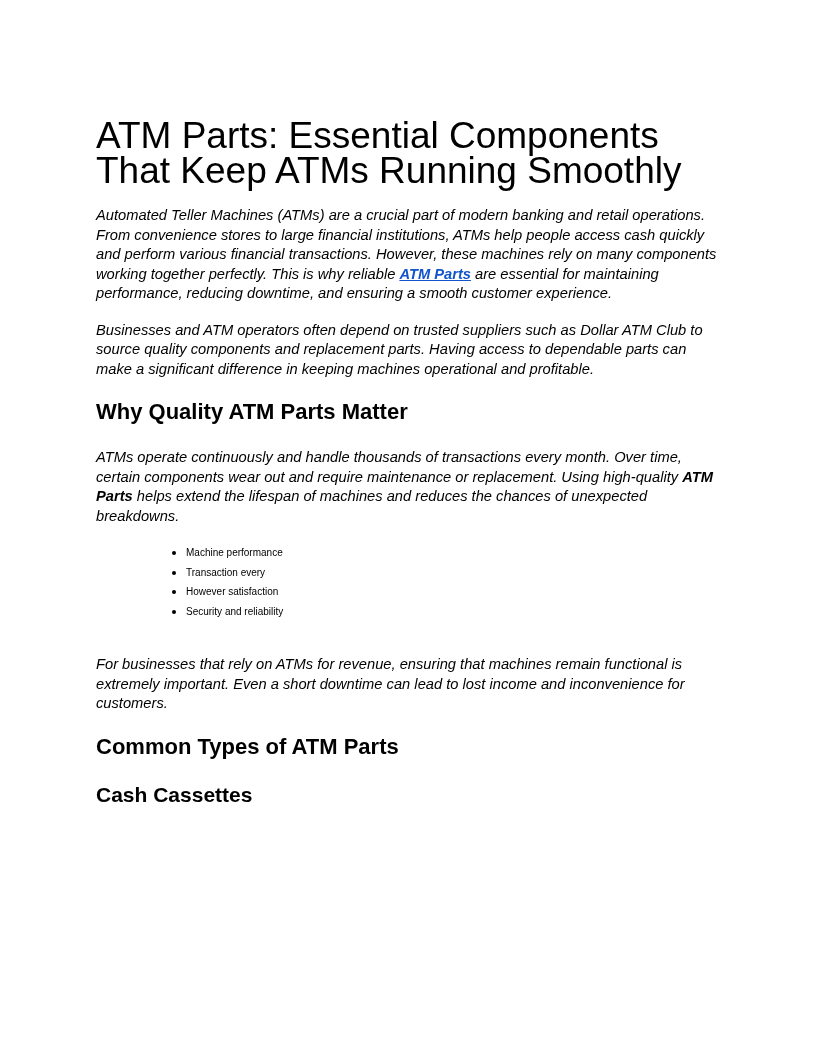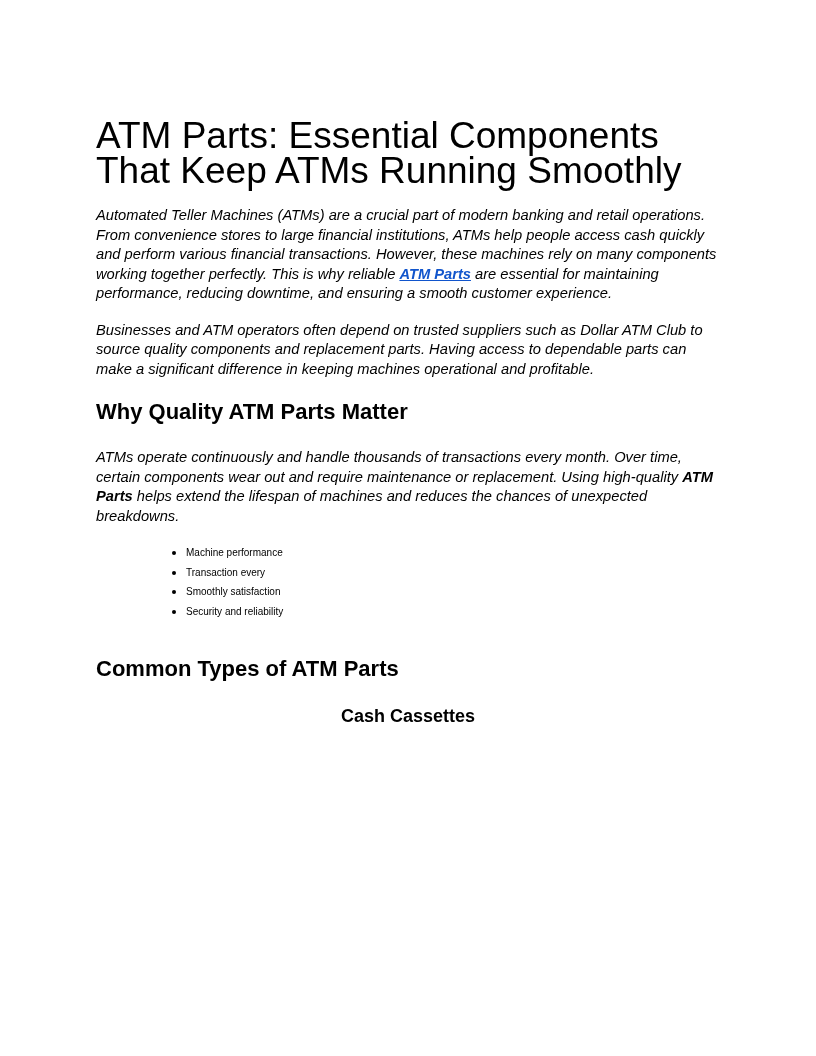--- a/index.html
+++ b/index.html
@@ -26,26 +26,25 @@
     color: #000000;
   }
   .h2 {
     font-size: 22px;
     line-height: 28px;
     font-weight: 700;
     margin: 19px 0 22px 0;
     color: #000000;
   }
   .h3 {
-    font-size: 18px;
+    font-size: 21px;
     line-height: 23px;
     font-weight: 700;
     margin: 17px 0 22px 0;
     color: #000000;
-    text-align: center;
   }
   p {
     font-size: 14.7px;
     line-height: 19.5px;
     margin: 10px 0 17px 0;
     color: #000000;
     font-style: italic;
   }
   ul.benefits {
     margin: 0 0 34px 0;
@@ -83,23 +82,24 @@
   <p>Businesses and ATM operators often depend on trusted suppliers such as Dollar ATM Club to source quality components and replacement parts. Having access to dependable parts can make a significant difference in keeping machines operational and profitable.</p>
 
   <h2 class="h2">Why Quality ATM Parts Matter</h2>
 
   <p><span>ATMs operate continuously and handle thousands of transactions every month. Over time, certain components wear out and require maintenance or replacement. Using high-quality </span><strong>ATM Parts</strong><span> helps extend the lifespan of machines and reduces the chances of unexpected breakdowns.</span></p>
 
 
   <ul class="benefits">
     <li>Machine performance</li>
     <li>Transaction every</li>
-    <li>Smoothly satisfaction</li>
+    <li>However satisfaction</li>
     <li>Security and reliability</li>
   </ul>
 
+  <p>For businesses that rely on ATMs for revenue, ensuring that machines remain functional is extremely important. Even a short downtime can lead to lost income and inconvenience for customers.</p>
 
   <h2 class="h2">Common Types of ATM Parts</h2>
 
 
   <h3 class="h3">Cash Cassettes</h3>
 
 </div>
 
 </body></html>

